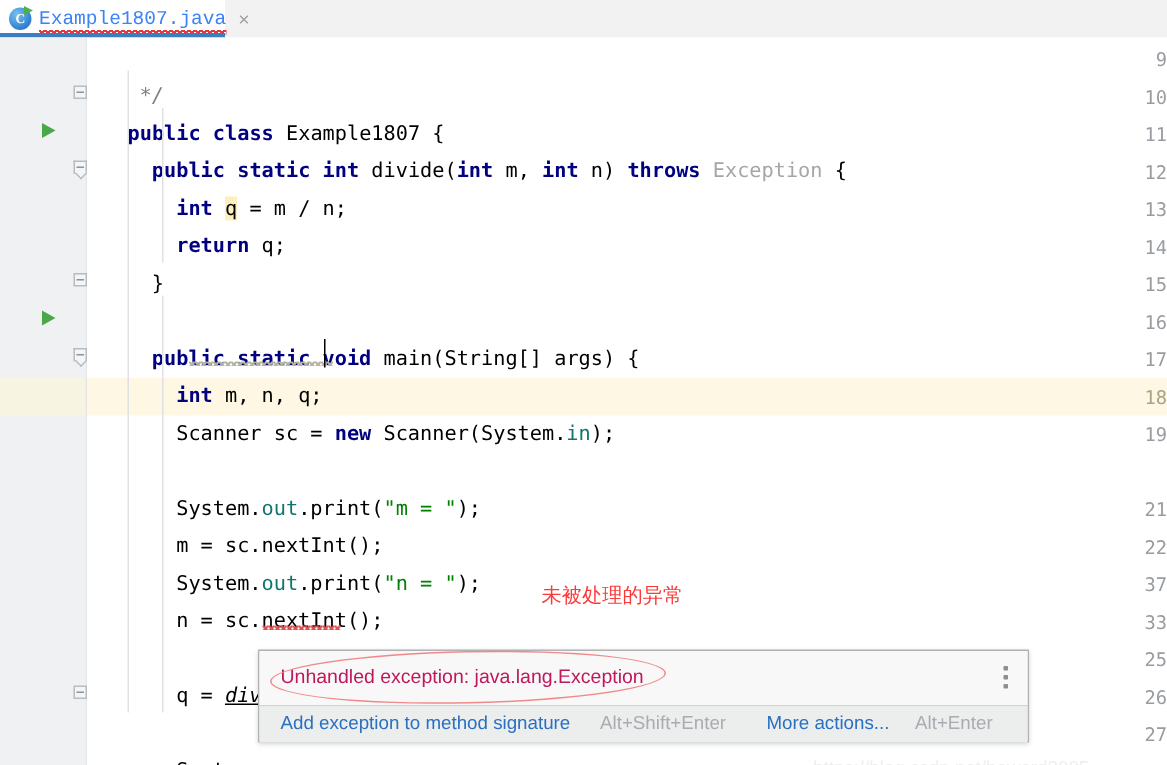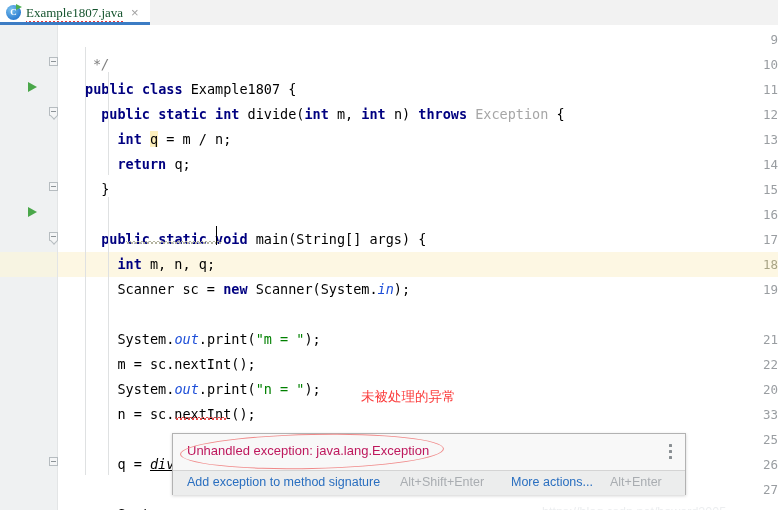--- a/index.html
+++ b/index.html
@@ -31,22 +31,22 @@
   .tab-icon .letter{
     position:absolute;left:0;top:0;width:15px;height:15px;line-height:15px;
     text-align:center;color:#ffffff;font-size:9px;font-weight:bold;
     font-family:"Liberation Serif",serif;
   }
   .tab-icon .play{
     position:absolute;right:-1px;top:-1px;width:0;height:0;
     border-left:6px solid #4caf50;border-top:3.5px solid transparent;border-bottom:3.5px solid transparent;
   }
   .tab-label{
-    font-size:13px;color:#14532d;white-space:nowrap;
-    font-family:Liberation Serif, serif;position:relative;
+    font-size:13px;color:#3b82f6;white-space:nowrap;
+    font-family:Liberation Mono, monospace;position:relative;
   }
   .tab-label .wavy{
     position:absolute;left:0;right:0;bottom:-3px;height:3px;
     background-image:
       linear-gradient(45deg,transparent 40%,#e23a3a 40%,#e23a3a 60%,transparent 60%),
       linear-gradient(-45deg,transparent 40%,#e23a3a 40%,#e23a3a 60%,transparent 60%);
     background-size:4px 4px;background-repeat:repeat-x;
   }
   .tab-close{
     margin-left:8px;color:#a0a0a0;font-size:13px;line-height:1;
@@ -92,21 +92,21 @@
   }
 
   .codeline{
     position:absolute;height:25px;line-height:25px;white-space:pre;
     font-family:"DejaVu Sans Mono",monospace;font-size:13.5px;color:#000000;
   }
   .kw{color:#000080;font-weight:bold;}
   .str{color:#008000;}
   .cmt{color:#808080;font-style:italic;}
   .gray{color:#a6a6a6;}
-  .field{color:#1d4ed8;font-style:italic;}
+  .field{color:#0f766e;}
   .hl{background:#fdf0bd;}
   .ital-u{font-style:italic;text-decoration:underline;}
   .warnsq{
     position:relative;
   }
   .warnsq:after{
     content:"";position:absolute;left:0;right:0;bottom:3px;height:3px;
     background-image:
       linear-gradient(45deg,transparent 40%,#b3b3a0 40%,#b3b3a0 60%,transparent 60%),
       linear-gradient(-45deg,transparent 40%,#b3b3a0 40%,#b3b3a0 60%,transparent 60%);
@@ -243,21 +243,21 @@
         </div>
         <div class="row" style="top: 302px;">
           <div class="lnum">21</div>
           <div class="codeline" style="left: 117.48px; top: 0px;"><span>System.</span><span class="field">out</span><span>.print(</span><span class="str">"m = "</span><span>);</span></div>
         </div>
         <div class="row" style="top: 327px;">
           <div class="lnum">22</div>
           <div class="codeline" style="left: 117.48px; top: 0px;"><span>m = sc.nextInt();</span></div>
         </div>
         <div class="row" style="top: 352px;">
-          <div class="lnum">20</div>
+          <div class="lnum">37</div>
           <div class="codeline" style="left: 117.48px; top: 0px;"><span>System.</span><span class="field">out</span><span>.print(</span><span class="str">"n = "</span><span>);</span></div>
         </div>
         <div class="row" style="top: 377px;">
           <div class="lnum">33</div>
           <div class="codeline" style="left: 117.48px; top: 0px;"><span>n = sc.nextInt();</span></div>
         </div>
         <div class="row" style="top: 402px;">
           <div class="lnum">25</div>
           <div class="codeline" style="left: 85px; top: 0px;"></div>
         </div>

